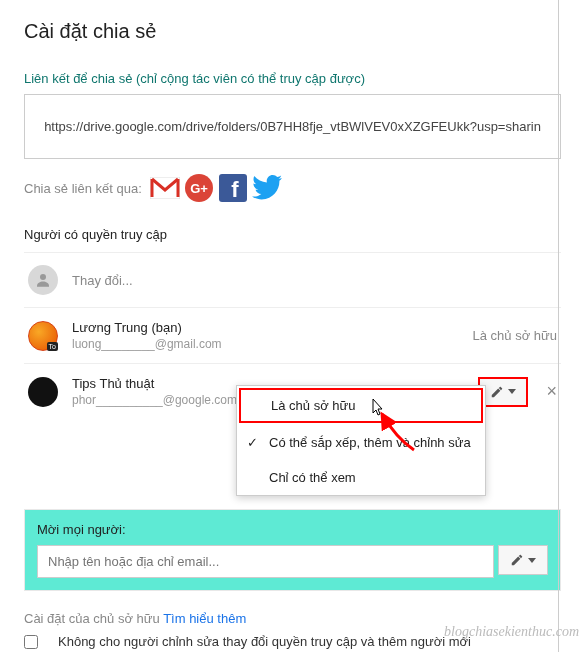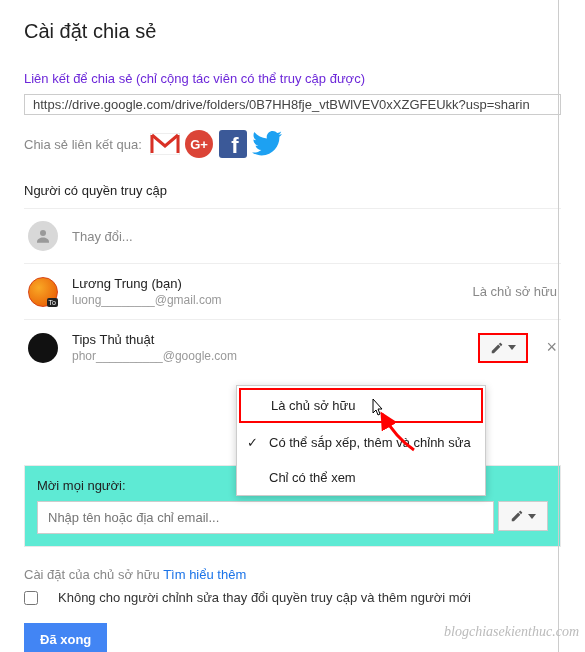--- a/index.html
+++ b/index.html
@@ -17,30 +17,31 @@
       padding: 20px 24px;
     }
     .title {
       font-size: 20px;
       font-weight: normal;
       color: #222;
       margin-bottom: 28px;
     }
     .link-label {
       font-size: 13px;
-      color: #6d28d9;
+      color: #0f766e;
       margin-bottom: 8px;
     }
     .link-input {
       width: 100%;
-      padding: 2px 8px;
+      padding: 24px 8px;
       border: 1px solid #ccc;
       font-size: 13px;
       color: #444;
       margin-bottom: 14px;
+      text-align: center;
     }
     .share-via {
       display: flex;
       align-items: center;
       gap: 4px;
       margin-bottom: 24px;
     }
     .share-via-label {
       color: #888;
       font-size: 13px;

